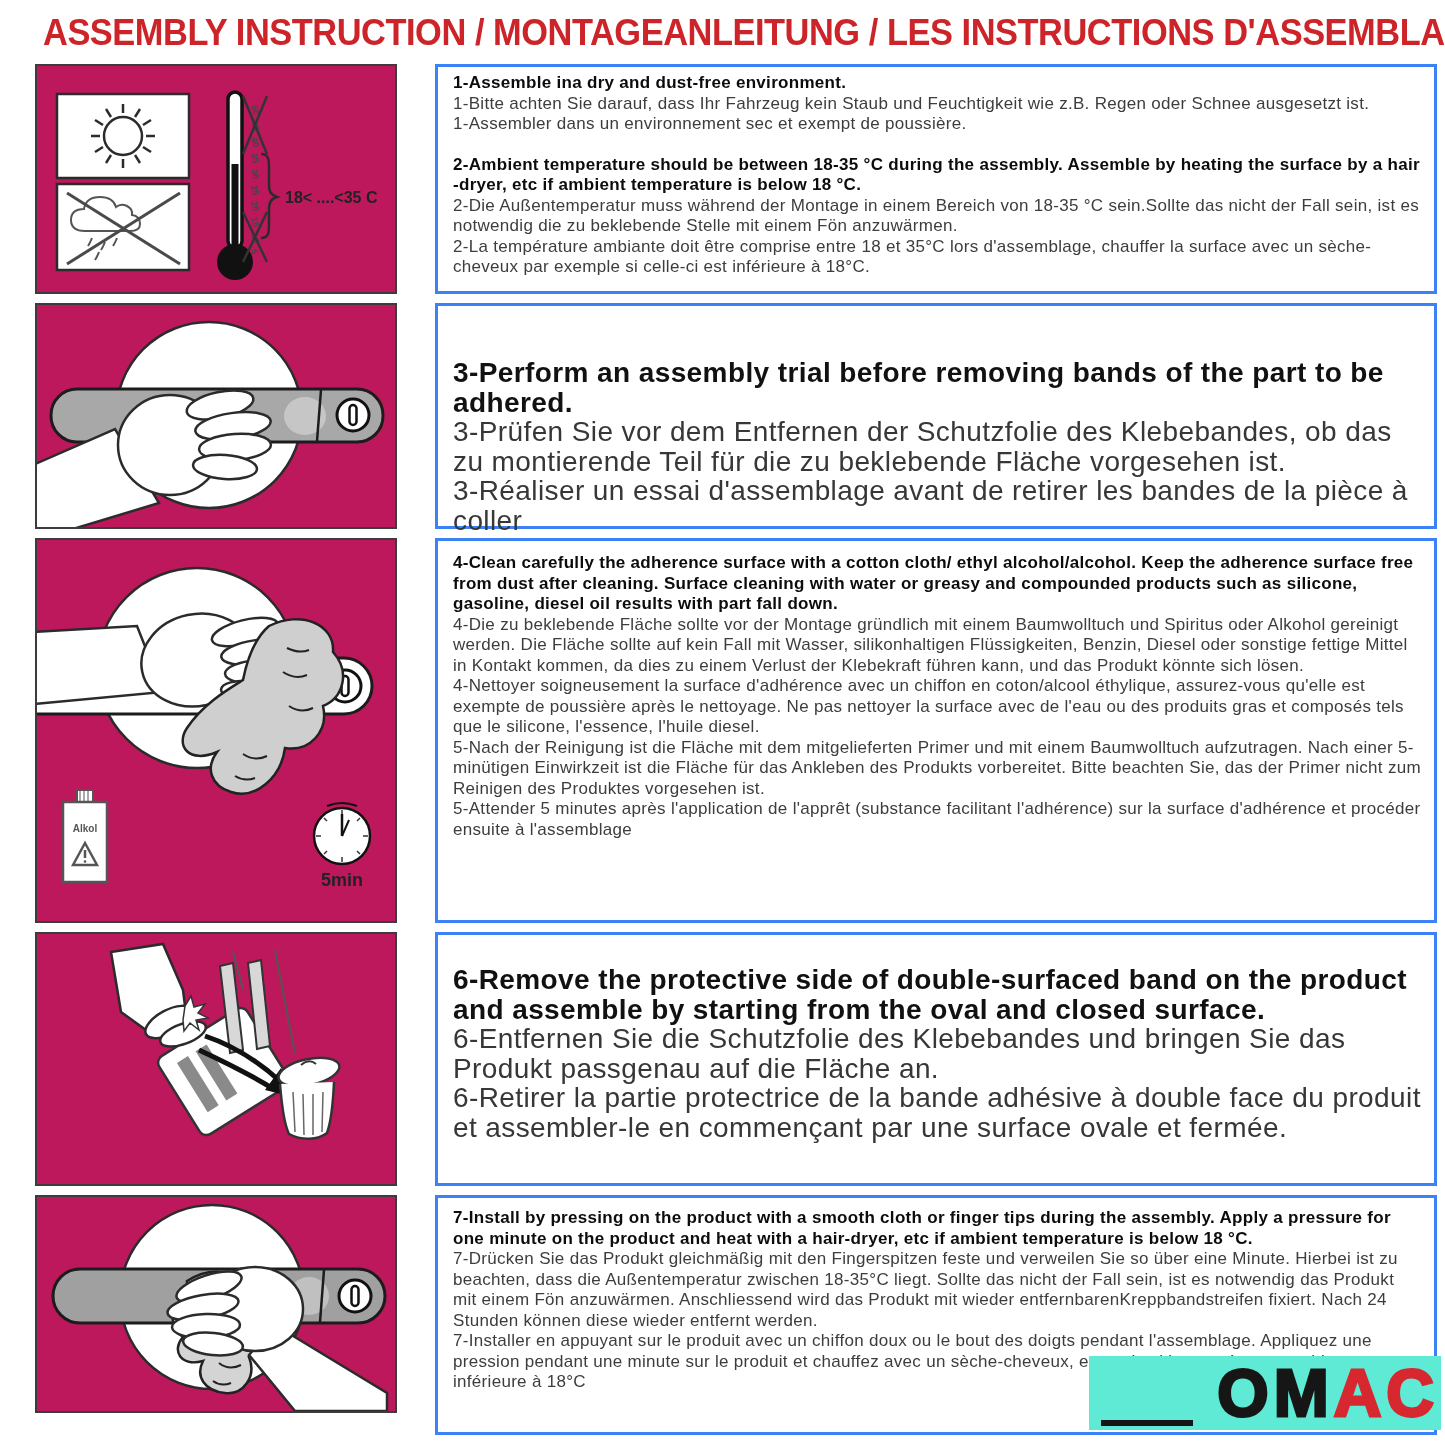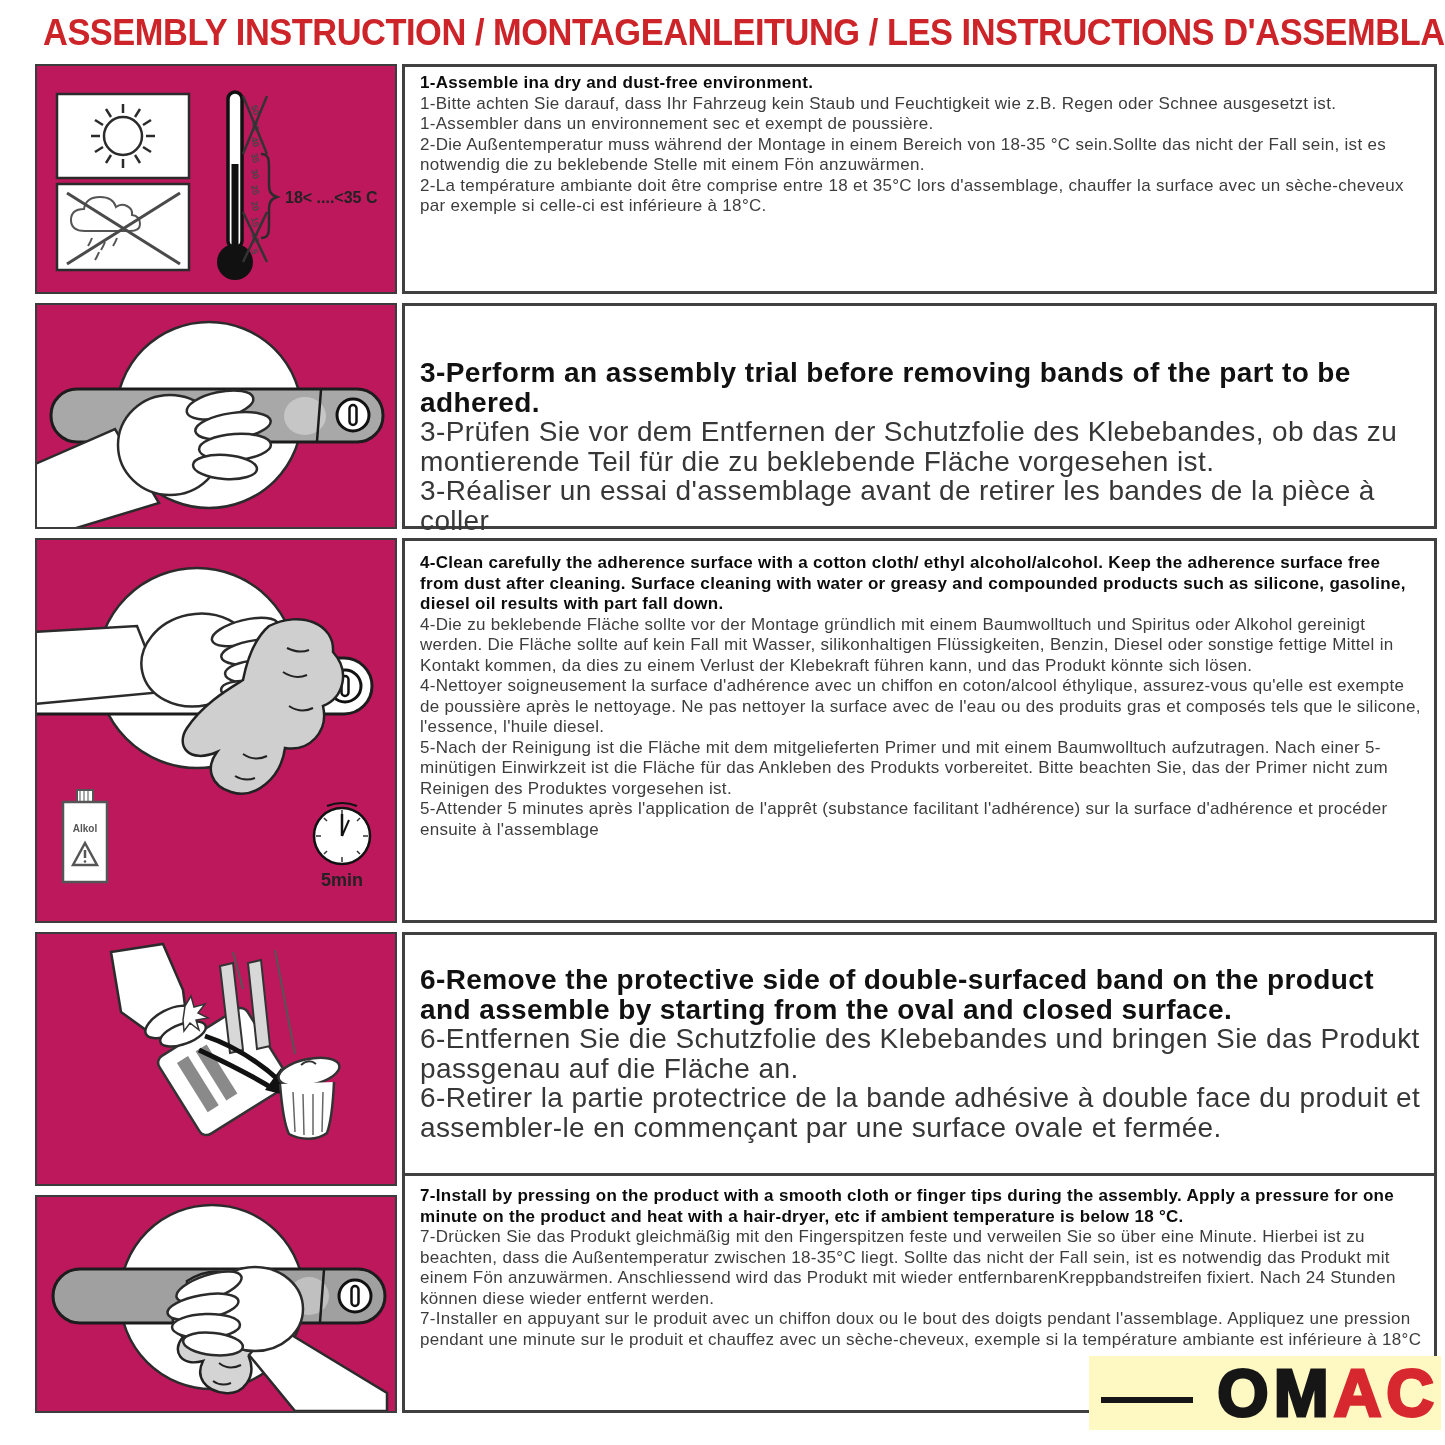--- a/index.html
+++ b/index.html
@@ -6,48 +6,48 @@
   html,body { width:1445px; height:1445px; background:#ffffff;
     font-family:"Liberation Sans", sans-serif; position:relative; overflow:hidden; }
 
   .title { position:absolute; top:12px; left:43px; font-size:37px; font-weight:bold;
     color:#cc2429; white-space:nowrap; transform:scaleX(0.93); transform-origin:left center;
     letter-spacing:-0.5px; }
 
   .rows { position:absolute; top:64px; left:35px; width:1402px; }
   .row { display:flex; gap:5px; margin-bottom:9px; align-items:stretch; }
   .illus { width:362px; flex:none; border:2px solid #3c3c3c; background:#be185d; overflow:hidden; }
-  .textbox { flex:1; border:3px solid #404040; background:#fff; padding:6px 12px 6px 15px; }
+  .textbox { flex:1; border:3px solid #3b82f6; background:#fff; padding:6px 12px 6px 15px;margin-left:33px; }
 
   .row1 { height:230px; }
   .row2 { height:226px; }
   .row3 { height:385px; }
   .row4 { height:254px; }
-  .row5 { height:218px; align-items:flex-end; }
+  .row5 { height:218px; align-items:flex-start; }
   .row5 .illus { height:218px; }
   .row5 .textbox { height:240px; }
 
   .row1 .textbox { padding-top:6px; }
   .row2 .textbox { padding-top:52px; }
   .row3 .textbox { padding-top:12px; }
   .row4 .textbox { padding-top:30px; }
   .row5 .textbox { padding-top:10px; }
 
   .para { font-size:17px; line-height:20.5px; color:#3d3d3d; letter-spacing:0.3px; }
   .para.bold { font-weight:bold; color:#0c0c0c; }
   .para.gap { margin-top:20px; }
   .row-large .para { font-size:28px; line-height:29.5px; letter-spacing:0.4px; color:#373737; }
   .row-large .para.bold { color:#111; }
 
   svg { display:block; }
   .ln { stroke:#2b2b2b; stroke-width:2.5; fill:none; }
   .white { fill:#ffffff; stroke:#2b2b2b; stroke-width:2.5; }
 
-  .logo { position:absolute; top:1356px; right:4px; display:flex; align-items:center;
-    background:#fef9c3; padding:4px 2px 4px 12px; z-index:5; }
+  .logo { position:absolute; top:1356px; right:4px; display:flex; align-items:flex-end;
+    background:#5eead4; padding:4px 2px 4px 12px; z-index:5; }
   .logo-line { width:92px; height:6px; background:#161616; margin-right:24px; margin-top:14px; }
   .logo-text { font-size:66px; font-weight:bold; letter-spacing:5px; line-height:1; }
   .logo-black { color:#161616; -webkit-text-stroke:3px #161616; }
   .logo-red { color:#d7282f; -webkit-text-stroke:3px #d7282f; }
 </style>
 </head>
 <body>
 
 <div class="title">ASSEMBLY INSTRUCTION / MONTAGEANLEITUNG / LES INSTRUCTIONS D'ASSEMBLAGE</div>
 
@@ -110,20 +110,21 @@
           </g>
           <path d="M224,88 C232,88 232,94 232,102 L232,118 C232,126 234,129 240,131 C234,133 232,136 232,144 L232,158 C232,166 232,172 224,172" class="ln"></path>
           <text x="248" y="137" font-size="16" font-weight="bold" fill="#222">18&lt; ....&lt;35 C</text>
         </g>
       </svg>
     </div>
     <div class="textbox">
         <p class="para bold">1-Assemble ina dry and dust-free environment.</p>
         <p class="para">1-Bitte achten Sie darauf, dass Ihr Fahrzeug kein Staub und Feuchtigkeit wie z.B. Regen oder Schnee ausgesetzt ist.</p>
         <p class="para">1-Assembler dans un environnement sec et exempt de poussière.</p>
+        <p class="para bold gap">2-Ambient temperature should be between 18-35 °C during the assembly. Assemble by heating the surface by a hair -dryer, etc if ambient temperature is below 18 °C.</p>
         <p class="para">2-Die Außentemperatur muss während der Montage in einem Bereich von 18-35 °C sein.Sollte das nicht der Fall sein, ist es notwendig die zu beklebende Stelle mit einem Fön anzuwärmen.</p>
         <p class="para">2-La température ambiante doit être comprise entre 18 et 35°C lors d'assemblage, chauffer la surface avec un sèche-cheveux par exemple si celle-ci est inférieure à 18°C.</p>
       </div>
   </div>
 
   <div class="row row2 row-large">
     <div class="illus">
       <svg width="358" height="222" viewBox="0 0 358 222">
         <circle cx="172" cy="110" r="93" class="white" stroke-width="3"></circle>
         <g>

